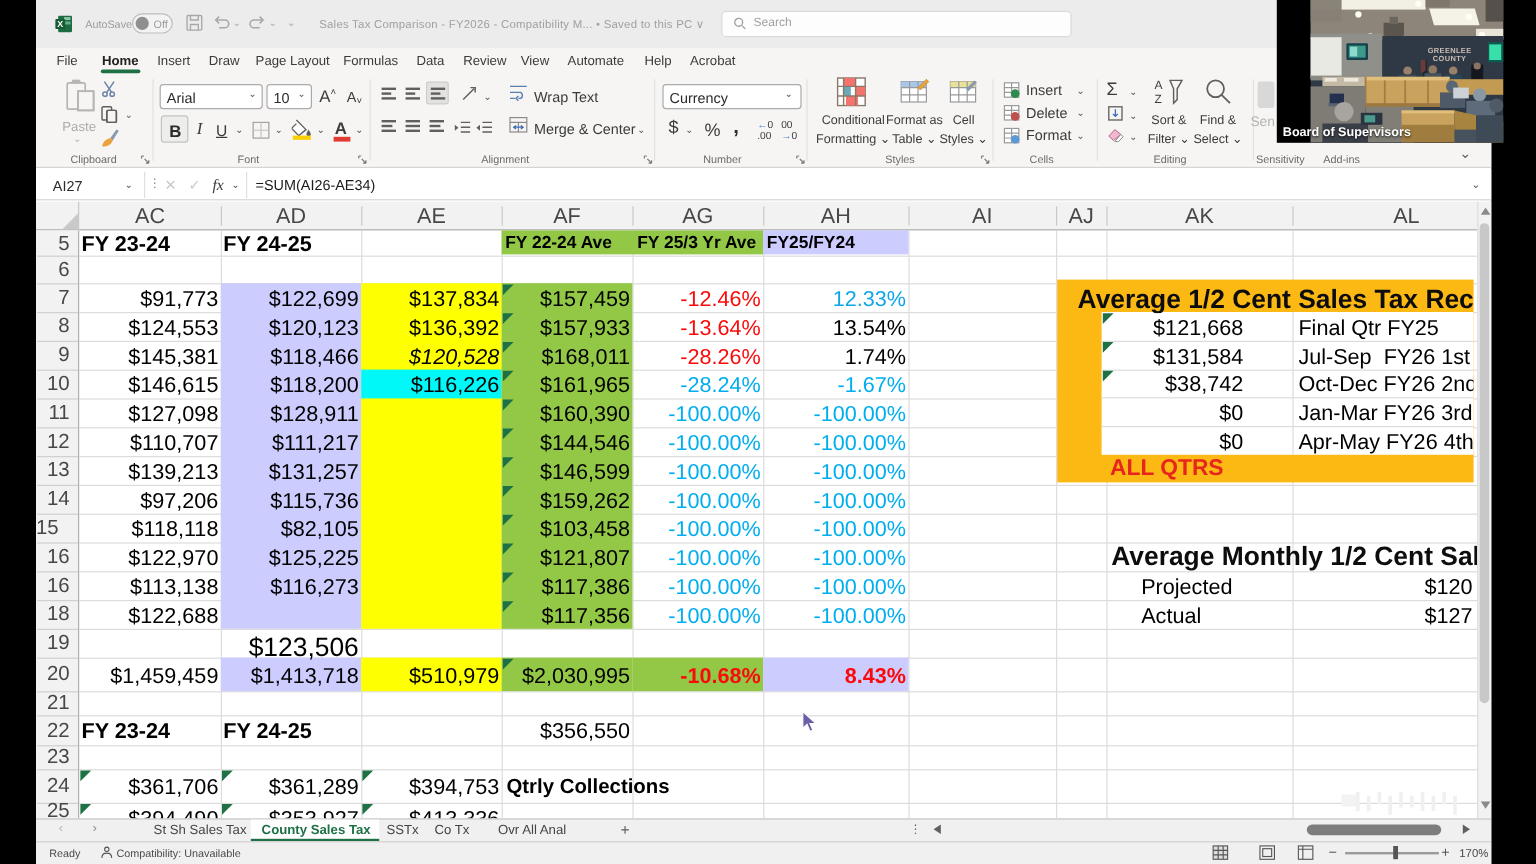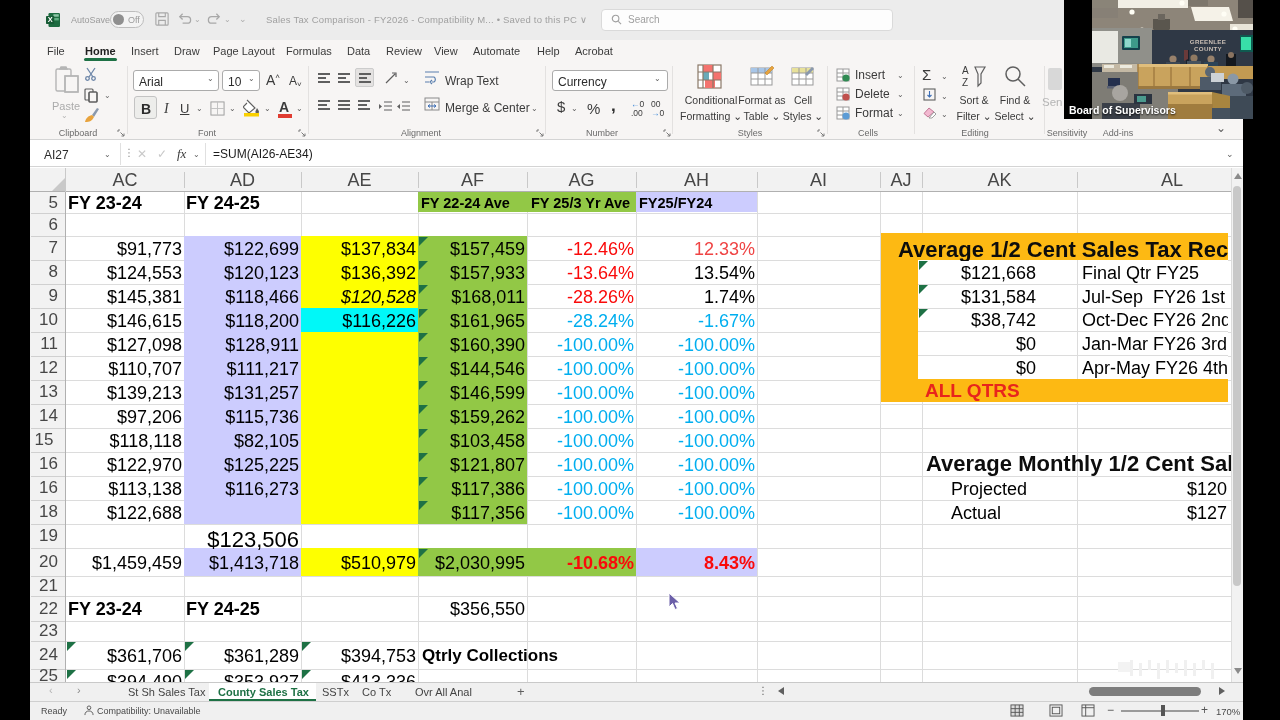--- a/index.html
+++ b/index.html
@@ -305,21 +305,21 @@
 <div class="a" style="left:30px;top:308px;width:28px;height:24px;line-height:24px;text-align:right;font-size:17px;color:#474747">10</div>
 <div class="a" style="left:31px;top:332px;width:34px;height:1px;background:#d0d0d0"></div>
 <div class="a" style="left:30px;top:332px;width:28px;height:24px;line-height:24px;text-align:right;font-size:17px;color:#474747">11</div>
 <div class="a" style="left:31px;top:356px;width:34px;height:1px;background:#d0d0d0"></div>
 <div class="a" style="left:30px;top:356px;width:28px;height:24px;line-height:24px;text-align:right;font-size:17px;color:#474747">12</div>
 <div class="a" style="left:31px;top:380px;width:34px;height:1px;background:#d0d0d0"></div>
 <div class="a" style="left:30px;top:380px;width:28px;height:24px;line-height:24px;text-align:right;font-size:17px;color:#474747">13</div>
 <div class="a" style="left:31px;top:404px;width:34px;height:1px;background:#d0d0d0"></div>
 <div class="a" style="left:30px;top:404px;width:28px;height:24px;line-height:24px;text-align:right;font-size:17px;color:#474747">14</div>
 <div class="a" style="left:31px;top:428px;width:34px;height:1px;background:#d0d0d0"></div>
-<div class="a" style="left:30px;top:428px;width:28px;height:24px;line-height:24px;text-align:center;font-size:17px;color:#474747">15</div>
+<div class="a" style="left:30px;top:428px;width:28px;height:24px;line-height:24px;text-align:left;font-size:17px;color:#474747">15</div>
 <div class="a" style="left:31px;top:452px;width:34px;height:1px;background:#d0d0d0"></div>
 <div class="a" style="left:30px;top:452px;width:28px;height:24px;line-height:24px;text-align:right;font-size:17px;color:#474747">16</div>
 <div class="a" style="left:31px;top:476px;width:34px;height:1px;background:#d0d0d0"></div>
 <div class="a" style="left:30px;top:476px;width:28px;height:24px;line-height:24px;text-align:right;font-size:17px;color:#474747">16</div>
 <div class="a" style="left:31px;top:500px;width:34px;height:1px;background:#d0d0d0"></div>
 <div class="a" style="left:30px;top:500px;width:28px;height:24px;line-height:24px;text-align:right;font-size:17px;color:#474747">18</div>
 <div class="a" style="left:31px;top:524px;width:34px;height:1px;background:#d0d0d0"></div>
 <div class="a" style="left:30px;top:524px;width:28px;height:24px;line-height:24px;text-align:right;font-size:17px;color:#474747">19</div>
 <div class="a" style="left:31px;top:548px;width:34px;height:1px;background:#d0d0d0"></div>
 <div class="a" style="left:30px;top:548px;width:28px;height:28px;line-height:28px;text-align:right;font-size:17px;color:#474747">20</div>
@@ -398,21 +398,21 @@
 <div class="a" style="left:68px;top:192px;height:21px;line-height:23px;color:#000;font-size:18px;font-weight:bold;;white-space:nowrap">FY 23-24</div>
 <div class="a" style="left:186px;top:192px;height:21px;line-height:23px;color:#000;font-size:18px;font-weight:bold;;white-space:nowrap">FY 24-25</div>
 <div class="a" style="left:421px;top:192px;height:21px;line-height:23px;color:#000;font-size:14.5px;font-weight:bold;;white-space:nowrap">FY 22-24 Ave</div>
 <div class="a" style="left:531px;top:192px;height:21px;line-height:23px;color:#000;font-size:14.5px;font-weight:bold;;white-space:nowrap">FY 25/3 Yr Ave</div>
 <div class="a" style="left:639px;top:192px;height:21px;line-height:23px;color:#000;font-size:14.5px;font-weight:bold;;white-space:nowrap">FY25/FY24</div>
 <div class="a num" style="left:66px;top:236px;width:116px;height:24px;line-height:26px;color:#000;font-size:18px;">$91,773</div>
 <div class="a num" style="left:184px;top:236px;width:115px;height:24px;line-height:26px;color:#000;font-size:18px;">$122,699</div>
 <div class="a num" style="left:301px;top:236px;width:115px;height:24px;line-height:26px;color:#000;font-size:18px;">$137,834</div>
 <div class="a num" style="left:418px;top:236px;width:107px;height:24px;line-height:26px;color:#000;font-size:18px;">$157,459</div>
 <div class="a num" style="left:527px;top:236px;width:107px;height:24px;line-height:26px;color:#fa0a0a;font-size:18px;">-12.46%</div>
-<div class="a num" style="left:636px;top:236px;width:119px;height:24px;line-height:26px;color:#ef4444;font-size:18px;">12.33%</div>
+<div class="a num" style="left:636px;top:236px;width:119px;height:24px;line-height:26px;color:#0ea5e9;font-size:18px;">12.33%</div>
 <div class="a num" style="left:66px;top:260px;width:116px;height:24px;line-height:26px;color:#000;font-size:18px;">$124,553</div>
 <div class="a num" style="left:184px;top:260px;width:115px;height:24px;line-height:26px;color:#000;font-size:18px;">$120,123</div>
 <div class="a num" style="left:301px;top:260px;width:115px;height:24px;line-height:26px;color:#000;font-size:18px;">$136,392</div>
 <div class="a num" style="left:418px;top:260px;width:107px;height:24px;line-height:26px;color:#000;font-size:18px;">$157,933</div>
 <div class="a num" style="left:527px;top:260px;width:107px;height:24px;line-height:26px;color:#fa0a0a;font-size:18px;">-13.64%</div>
 <div class="a num" style="left:636px;top:260px;width:119px;height:24px;line-height:26px;color:#000;font-size:18px;">13.54%</div>
 <div class="a num" style="left:66px;top:284px;width:116px;height:24px;line-height:26px;color:#000;font-size:18px;">$145,381</div>
 <div class="a num" style="left:184px;top:284px;width:115px;height:24px;line-height:26px;color:#000;font-size:18px;">$118,466</div>
 <div class="a num" style="left:301px;top:284px;width:115px;height:24px;line-height:26px;color:#000;font-size:18px;font-style:italic;">$120,528</div>
 <div class="a num" style="left:418px;top:284px;width:107px;height:24px;line-height:26px;color:#000;font-size:18px;">$168,011</div>

